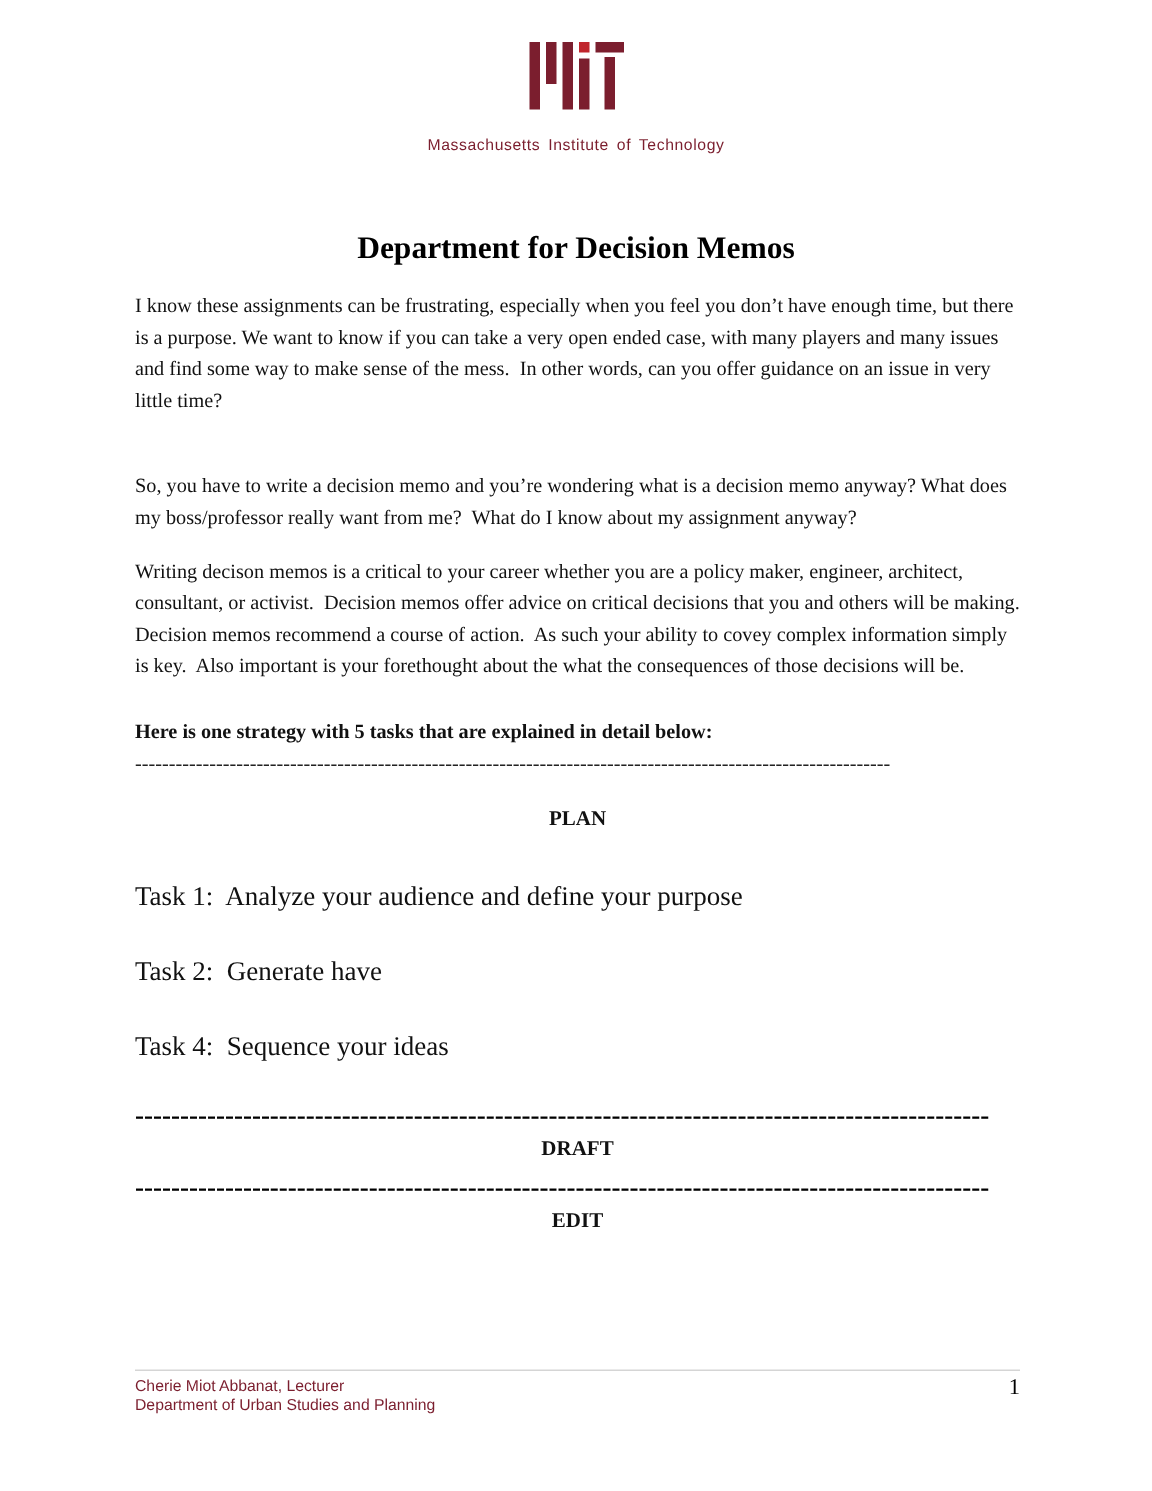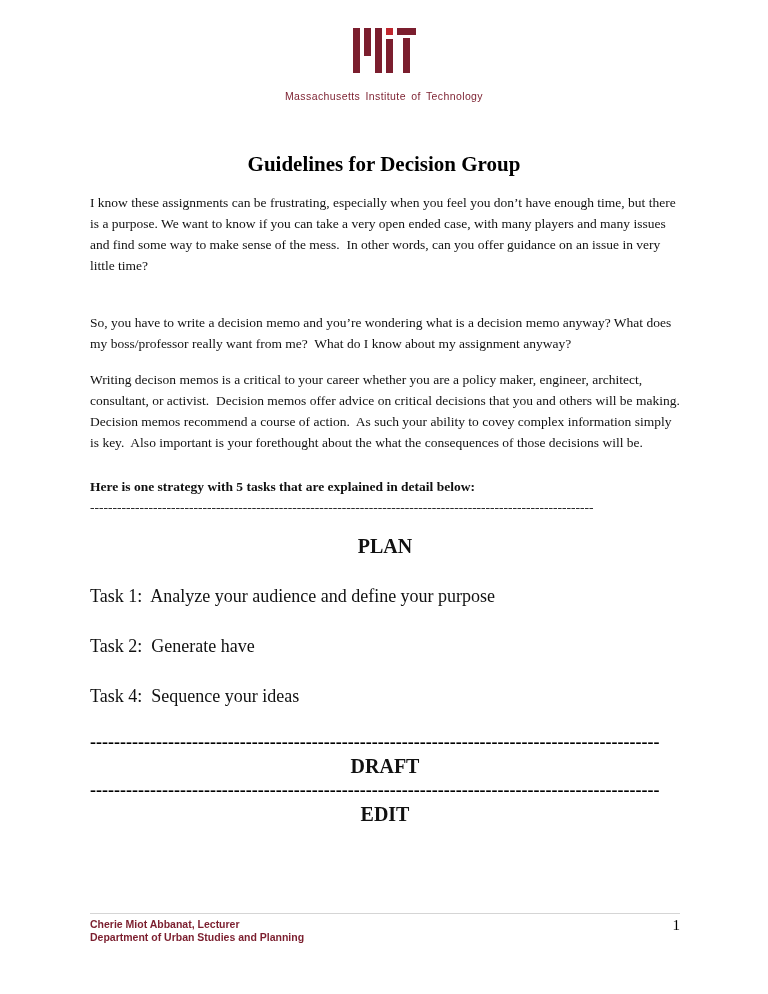--- a/index.html
+++ b/index.html
@@ -86,21 +86,21 @@
   }
   .divider.bold{
     font-size:18px;
     font-weight:bold;
     line-height:24px;
     color:#000;
   }
   .divider.bold.first-bold{margin-top:22px;}
   .section-heading{
     text-align:center;
-    font-size:20px;
+    font-size:14px;
     font-weight:bold;
     line-height:24px;
   }
   .section-heading.plan{margin-top:17px;}
   .task{
     font-size:18px;
     font-weight:normal;
     line-height:24px;
     white-space:pre-wrap;
   }
@@ -112,21 +112,21 @@
     right:88px;
     bottom:50px;
     border-top:1px solid #d5d5d5;
     padding-top:4px;
     display:flex;
     justify-content:space-between;
     align-items:flex-start;
   }
   .footer-left{
     font-family:"Liberation Sans","DejaVu Sans",sans-serif;
-    font-weight:bold;
+    font-weight:normal;
     font-size:10.5px;
     line-height:13px;
     color:var(--maroon);
   }
   .page-number{
     font-size:15px;
     line-height:15px;
     color:#000;
   }
 </style>
@@ -145,21 +145,21 @@
         <div class="stem"></div>
       </div>
       <div class="logo-t">
         <div class="crossbar"></div>
         <div class="stem"></div>
       </div>
     </div>
     <div class="institution">Massachusetts Institute of Technology</div>
   </header>
 
-  <h1 class="title">Guidelines for Decision Group</h1>
+  <h1 class="title">Department for Decision Memos</h1>
 
   <main class="content">
 
     <p class="body-para">I know these assignments can be frustrating, especially when you feel you don’t have enough time, but there is a purpose. We want to know if you can take a very open ended case, with many players and many issues and find some way to make sense of the mess.  In other words, can you offer guidance on an issue in very little time?</p>
 
     <p class="body-para first">So, you have to write a decision memo and you’re wondering what is a decision memo anyway? What does my boss/professor really want from me?  What do I know about my assignment anyway?</p>
 
     <p class="body-para">Writing decison memos is a critical to your career whether you are a policy maker, engineer, architect, consultant, or activist.  Decision memos offer advice on critical decisions that you and others will be making.  Decision memos recommend a course of action.  As such your ability to covey complex information simply is key.  Also important is your forethought about the what the consequences of those decisions will be.</p>
 
     <p class="strategy-heading">Here is one strategy with 5 tasks that are explained in detail below:</p>

